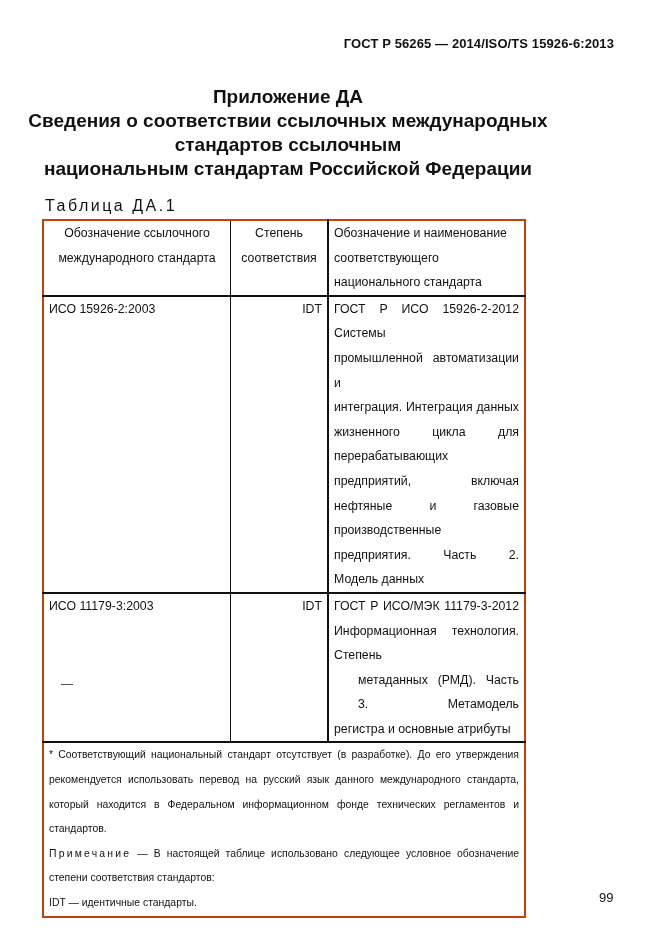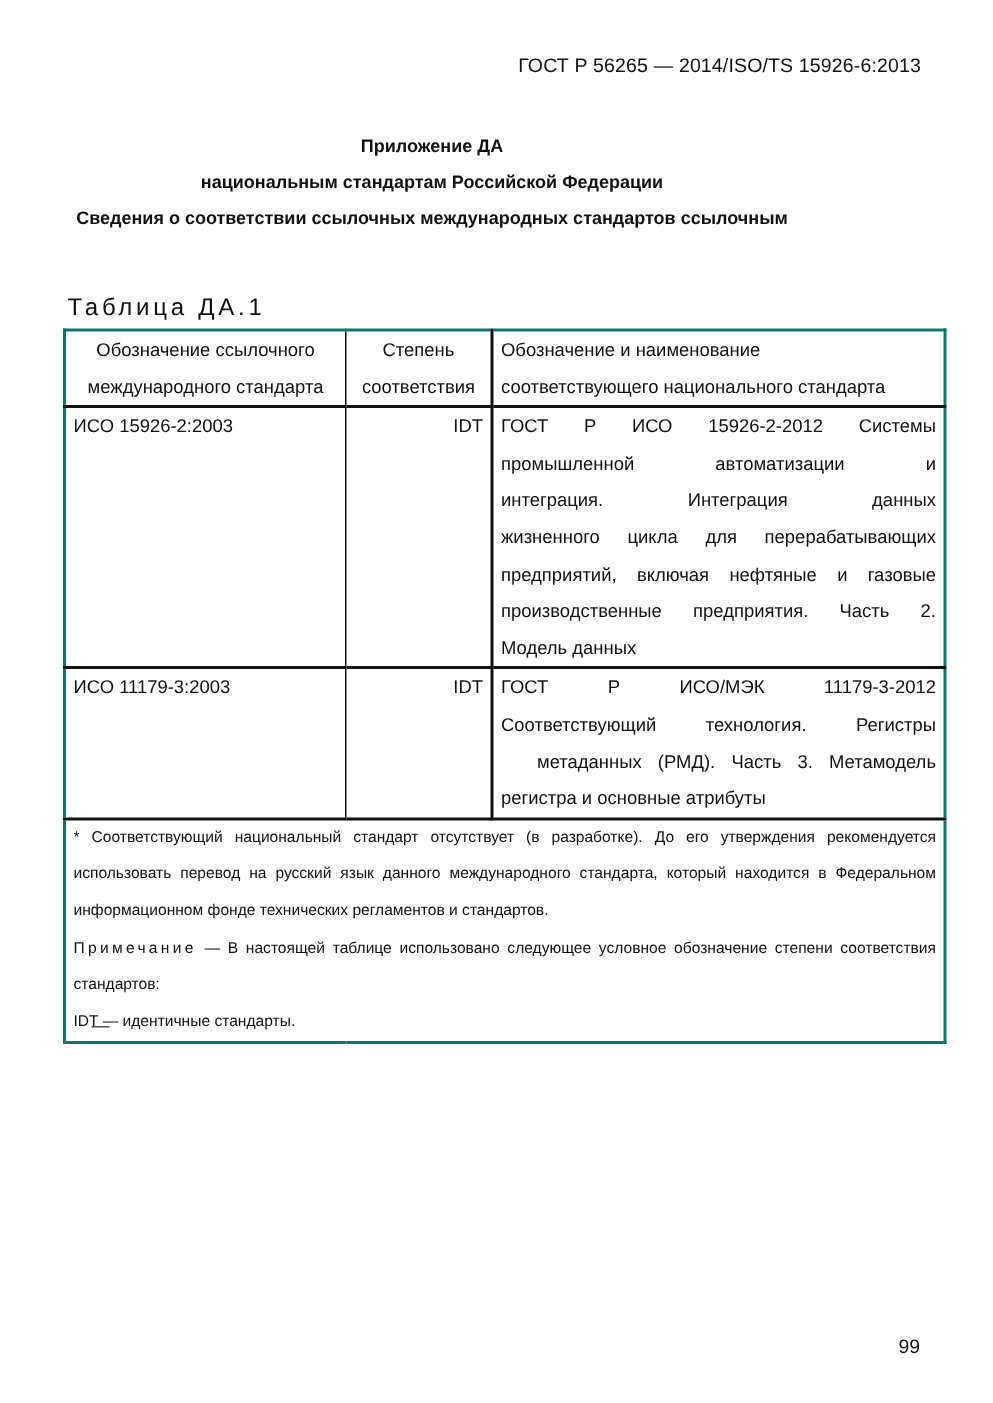--- a/index.html
+++ b/index.html
@@ -13,48 +13,48 @@
       position: relative;
       overflow: hidden;
       font-family: "Liberation Sans", sans-serif;
       color: #111111;
     }
     .doc-header {
       position: absolute;
       top: 36px;
       right: 48px;
       font-size: 13px;
-      font-weight: normal;
+      font-weight: bold;
       letter-spacing: 0.1px;
     }
     .annex-title {
       position: absolute;
       top: 85px;
       left: 0;
       width: 576px;
       text-align: center;
       font-weight: bold;
-      font-size: 12px;
+      font-size: 19px;
       line-height: 24px;
     }
     .table-caption {
       position: absolute;
       top: 197px;
       left: 45px;
       font-size: 16px;
       letter-spacing: 2.5px;
     }
     table.main-table {
       position: absolute;
       top: 219px;
       left: 42px;
-      width: 589px;
+      width: 484px;
       border-collapse: collapse;
       font-size: 12.3px;
-      border: 2px solid #0f766e;
+      border: 2px solid #c2410c;
     }
     table.main-table td, table.main-table th {
       font-weight: normal;
       vertical-align: top;
       padding: 0 5px;
       line-height: 24.6px;
     }
     th.col-a { width: 176px; border-right: 1px solid #111; text-align: center; }
     th.col-b { width: 86px; border-right: 2px solid #111; }
     th.col-c { text-align: left; }
@@ -86,22 +86,22 @@
     }
     .line { display: block; }
   </style>
 </head>
 <body>
 
 <div class="doc-header">ГОСТ Р 56265 — 2014/ISO/TS 15926-6:2013</div>
 
 <div class="annex-title">
   <span class="line">Приложение ДА</span>
+  <span class="line">Сведения о соответствии ссылочных международных стандартов ссылочным</span>
   <span class="line">национальным стандартам Российской Федерации</span>
-  <span class="line">Сведения о соответствии ссылочных международных стандартов ссылочным</span>
 </div>
 
 <div class="table-caption">Таблица ДА.1</div>
 
 <table class="main-table">
   <tbody>
       <tr class="head-row">
     <th class="col-a">
       <span class="line">Обозначение ссылочного</span>
       <span class="line">международного стандарта</span>
@@ -128,21 +128,21 @@
       <span class="line" style="text-align-last: justify;">производственные предприятия. Часть 2.</span>
       <span class="line">Модель данных</span>
     </td>
   </tr>
 
   <tr class="body-row">
     <td class="c-a">ИСО 11179-3:2003</td>
     <td class="c-b">IDT</td>
     <td class="c-c">
       <span class="line" style="text-align-last: justify;">ГОСТ Р ИСО/МЭК 11179-3-2012</span>
-      <span class="line" style="text-align-last: justify;">Соответствующий технология. Регистры</span>
+      <span class="line" style="text-align-last: justify;">Информационная технология. Степень</span>
       <span class="line" style="text-align-last: justify; margin-left: 24px;">метаданных (РМД). Часть 3. Метамодель</span>
       <span class="line">регистра и основные атрибуты</span>
     </td>
   </tr>
 
 
   <tr>
     <td class="footnote-cell" colspan="3">
       <span class="line">* Соответствующий национальный стандарт отсутствует (в разработке). До его утверждения рекомендуется использовать перевод на русский язык данного международного стандарта, который находится в Федеральном информационном фонде технических регламентов и стандартов.</span>
       <span class="line"><span class="note-label">Примечание</span><span> — В настоящей таблице использовано следующее условное обозначение степени соответствия стандартов:</span></span>

